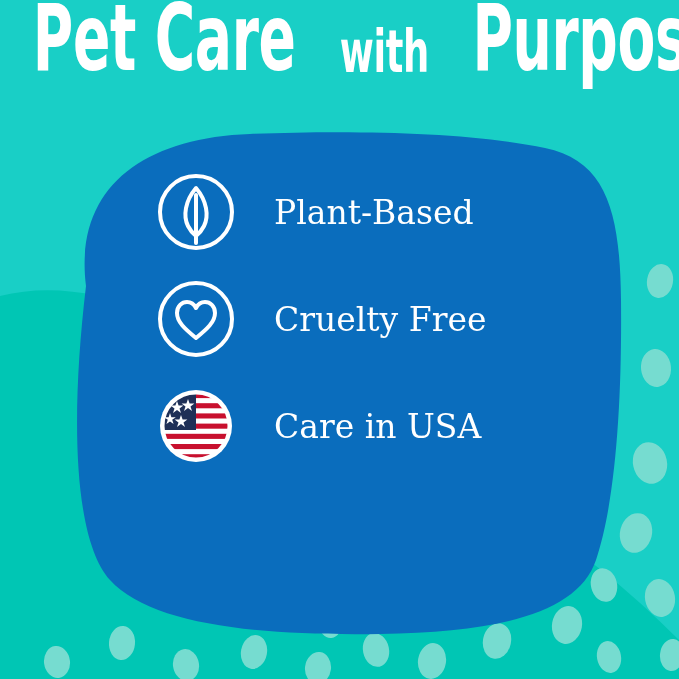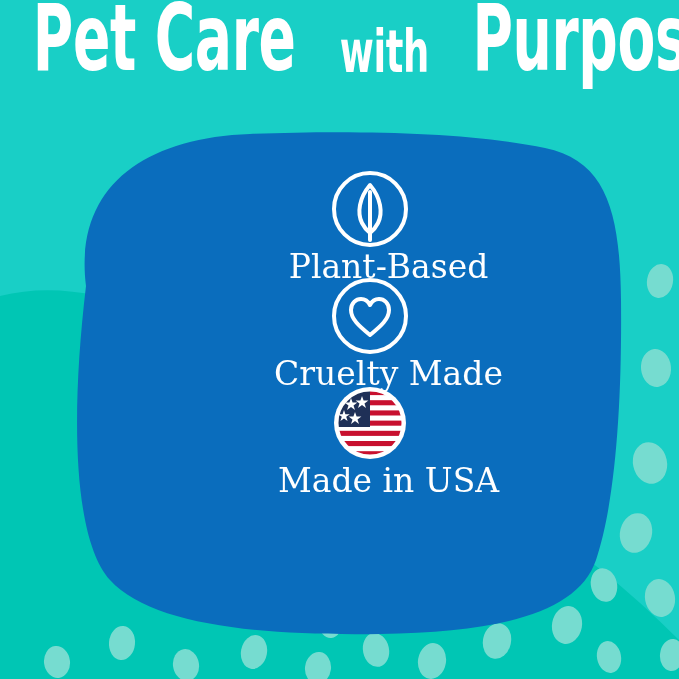--- a/index.html
+++ b/index.html
@@ -69,21 +69,20 @@
     left: 155px;
     top: 168px;
     width: 430px;
     z-index: 7;
   }
   .feature-row {
     display: flex;
     align-items: center;
     height: 88px;
     margin-bottom: 19px;
-    flex-direction: column;
   }
   .feature-icon {
     width: 82px;
     height: 82px;
     flex: 0 0 82px;
     position: relative;
   }
   .feature-icon svg { display: block; width: 82px; height: 82px; }
   .feature-label {
     margin-left: 37px;
@@ -162,21 +161,21 @@
     </div>
 
     <div class="feature-row">
       <div class="feature-icon">
         <svg viewBox="0 0 82 82">
           <circle cx="41" cy="41" r="36" fill="none" stroke="#ffffff" stroke-width="4"></circle>
           <path d="M41 60 C 30 51, 22 44, 22 35 C 22 28, 27 24, 32 24 C 36 24, 39 26, 41 30
                    C 43 26, 46 24, 50 24 C 55 24, 60 28, 60 35 C 60 44, 52 51, 41 60 Z" fill="none" stroke="#ffffff" stroke-width="4" stroke-linejoin="round"></path>
         </svg>
       </div>
-      <div class="feature-label">Cruelty Made</div>
+      <div class="feature-label">Cruelty Free</div>
     </div>
 
 
     <div class="feature-row">
       <div class="feature-icon">
         <svg viewBox="0 0 82 82">
           <defs>
             <clipPath id="flagClip">
                 <circle cx="41" cy="41" r="33"></circle>
               </clipPath>
@@ -195,17 +194,17 @@
             <g fill="#ffffff">
               <polygon points="22,16 23.6,20.6 28.4,20.6 24.5,23.4 26,28 22,25.1 18,28 19.5,23.4 15.6,20.6 20.4,20.6"></polygon>
               <polygon points="33,14 34.6,18.6 39.4,18.6 35.5,21.4 37,26 33,23.1 29,26 30.5,21.4 26.6,18.6 31.4,18.6"></polygon>
               <polygon points="26,30 27.6,34.6 32.4,34.6 28.5,37.4 30,42 26,39.1 22,42 23.5,37.4 19.6,34.6 24.4,34.6"></polygon>
               <polygon points="15,28 16.4,32.2 20.8,32.2 17.2,34.8 18.6,39 15,36.4 11.4,39 12.8,34.8 9.2,32.2 13.6,32.2"></polygon>
             </g>
           </g>
           <circle cx="41" cy="41" r="33" fill="none" stroke="#ffffff" stroke-width="3"></circle>
         </svg>
       </div>
-      <div class="feature-label">Made in USA</div>
+      <div class="feature-label">Care in USA</div>
     </div>
 
   </div>
 </div>
 
 </body></html>

